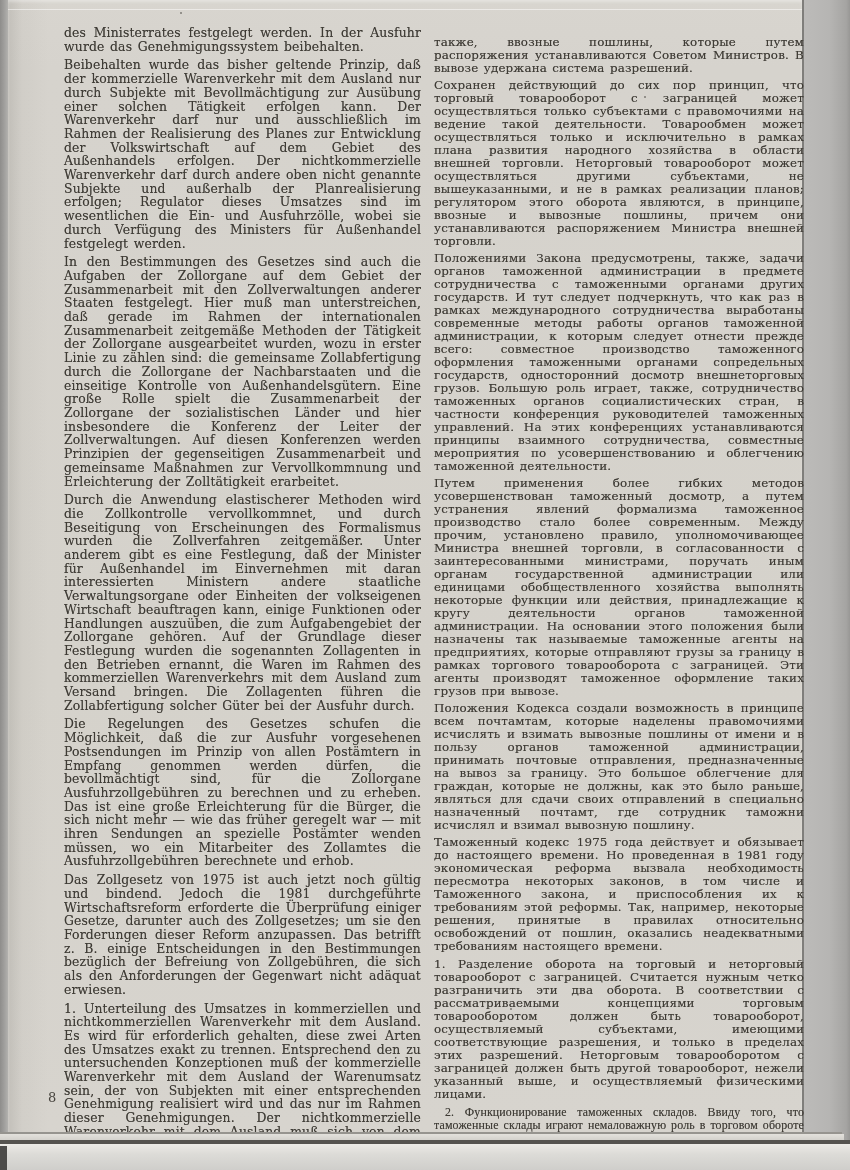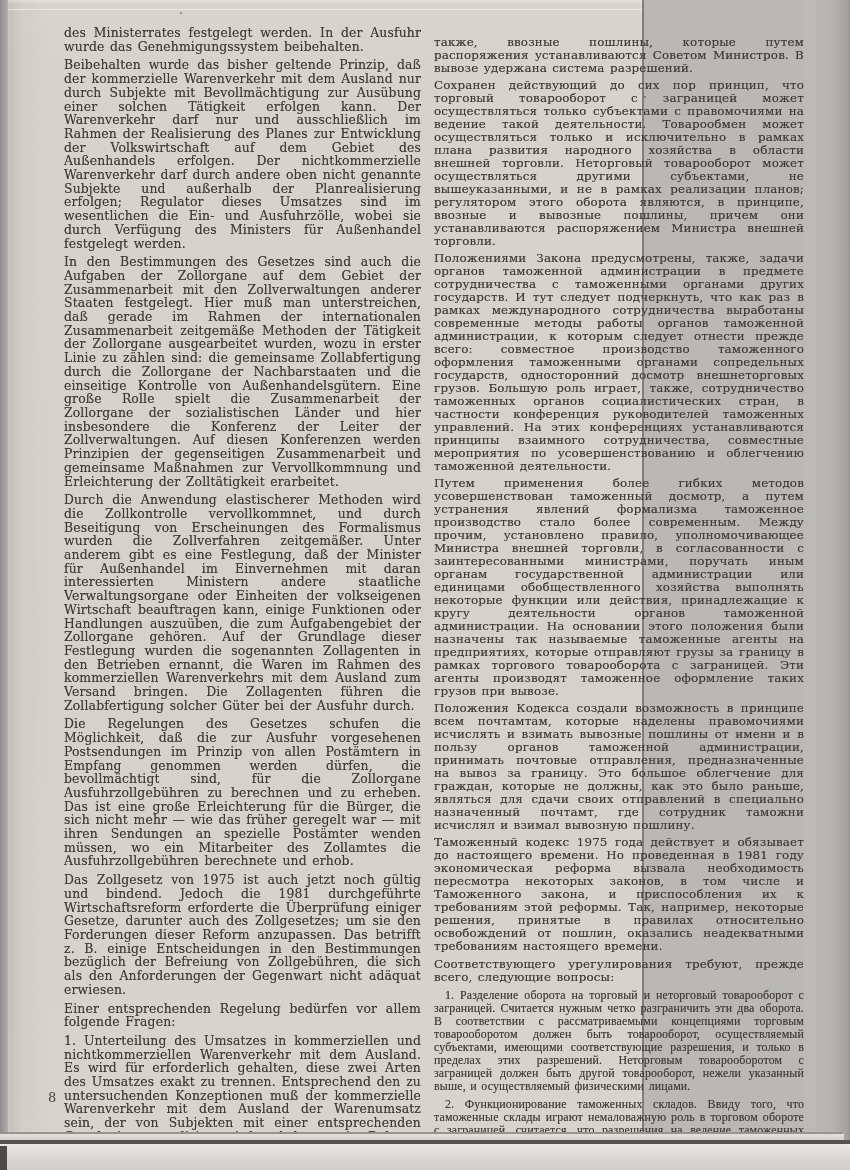--- a/index.html
+++ b/index.html
@@ -12,21 +12,21 @@
   .scene { position:absolute; inset:0; }
 
   
   .right-shade {
     position:absolute; left:804px; top:0; width:46px; height:1146px;
     background:linear-gradient(90deg,#bcbbb9 0%,#b6b5b3 55%,#a5a4a2 92%,#989795 100%);
   }
 
   
   .page {
-    position:absolute; left:8px; top:0; width:636px; height:1132px;
+    position:absolute; left:8px; top:0; width:796px; height:1132px;
     background:
       linear-gradient(90deg, rgba(120,118,112,0.22) 0%, rgba(120,118,112,0.06) 14px, rgba(0,0,0,0) 40px),
       linear-gradient(180deg, #d8d5cf 0%, #d6d3cd 6%, #d5d2cb 60%, #d7d4ce 100%);
     border-right:2px solid #7f7e7b;
     box-shadow:inset 0 2px 3px rgba(255,255,255,0.35);
   }
   .page::before { 
     content:""; position:absolute; left:0; top:9px; width:100%; height:1px;
     background:rgba(255,255,255,0.5);
   }
@@ -73,32 +73,30 @@
   <div class="right-shade"></div>
 
   <div class="page">
     <div class="col col-left" lang="de">
         <p>des Ministerrates festgelegt werden. In der Ausfuhr wurde das Genehmigungssystem beibehalten.</p>
         <p>Beibehalten wurde das bisher geltende Prinzip, daß der kommerzielle Warenverkehr mit dem Ausland nur durch Subjekte mit Bevollmächtigung zur Ausübung einer solchen Tätigkeit erfolgen kann. Der Warenverkehr darf nur und ausschließlich im Rahmen der Realisierung des Planes zur Entwicklung der Volkswirtschaft auf dem Gebiet des Außenhandels erfolgen. Der nichtkommerzielle Warenverkehr darf durch andere oben nicht genannte Subjekte und außerhalb der Planrealisierung erfolgen; Regulator dieses Umsatzes sind im wesentlichen die Ein- und Ausfuhrzölle, wobei sie durch Verfügung des Ministers für Außenhandel festgelegt werden.</p>
         <p>In den Bestimmungen des Gesetzes sind auch die Aufgaben der Zollorgane auf dem Gebiet der Zusammenarbeit mit den Zollverwaltungen anderer Staaten festgelegt. Hier muß man unterstreichen, daß gerade im Rahmen der internationalen Zusammenarbeit zeitgemäße Methoden der Tätigkeit der Zollorgane ausgearbeitet wurden, wozu in erster Linie zu zählen sind: die gemeinsame Zollabfertigung durch die Zollorgane der Nachbarstaaten und die einseitige Kontrolle von Außenhandelsgütern. Eine große Rolle spielt die Zusammenarbeit der Zollorgane der sozialistischen Länder und hier insbesondere die Konferenz der Leiter der Zollverwaltungen. Auf diesen Konferenzen werden Prinzipien der gegenseitigen Zusammenarbeit und gemeinsame Maßnahmen zur Vervollkommnung und Erleichterung der Zolltätigkeit erarbeitet.</p>
         <p>Durch die Anwendung elastischerer Methoden wird die Zollkontrolle vervollkommnet, und durch Beseitigung von Erscheinungen des Formalismus wurden die Zollverfahren zeitgemäßer. Unter anderem gibt es eine Festlegung, daß der Minister für Außenhandel im Einvernehmen mit daran interessierten Ministern andere staatliche Verwaltungsorgane oder Einheiten der volkseigenen Wirtschaft beauftragen kann, einige Funktionen oder Handlungen auszuüben, die zum Aufgabengebiet der Zollorgane gehören. Auf der Grundlage dieser Festlegung wurden die sogenannten Zollagenten in den Betrieben ernannt, die Waren im Rahmen des kommerziellen Warenverkehrs mit dem Ausland zum Versand bringen. Die Zollagenten führen die Zollabfertigung solcher Güter bei der Ausfuhr durch.</p>
         <p>Die Regelungen des Gesetzes schufen die Möglichkeit, daß die zur Ausfuhr vorgesehenen Postsendungen im Prinzip von allen Postämtern in Empfang genommen werden dürfen, die bevollmächtigt sind, für die Zollorgane Ausfuhrzollgebühren zu berechnen und zu erheben. Das ist eine große Erleichterung für die Bürger, die sich nicht mehr — wie das früher geregelt war — mit ihren Sendungen an spezielle Postämter wenden müssen, wo ein Mitarbeiter des Zollamtes die Ausfuhrzollgebühren berechnete und erhob.</p>
         <p>Das Zollgesetz von 1975 ist auch jetzt noch gültig und bindend. Jedoch die 1981 durchgeführte Wirtschaftsreform erforderte die Überprüfung einiger Gesetze, darunter auch des Zollgesetzes; um sie den Forderungen dieser Reform anzupassen. Das betrifft z. B. einige Entscheidungen in den Bestimmungen bezüglich der Befreiung von Zollgebühren, die sich als den Anforderungen der Gegenwart nicht adäquat erwiesen.</p>
-        <p>Einer entsprechenden Regelung bedürfen vor allem folgende Fragen:</p>
         <p>1. Unterteilung des Umsatzes in kommerziellen und nichtkommerziellen Warenverkehr mit dem Ausland. Es wird für erforderlich gehalten, diese zwei Arten des Umsatzes exakt zu trennen. Entsprechend den zu untersuchenden Konzeptionen muß der kommerzielle Warenverkehr mit dem Ausland der Warenumsatz sein, der von Subjekten mit einer entsprechenden Genehmigung realisiert wird und das nur im Rahmen dieser Genehmigungen. Der nichtkommerzielle Warenverkehr mit dem Ausland muß sich von dem obengenannten Warenumsatz unterscheiden und durch natürliche Personen durchgeführt werden.</p>
       </div>
 
     <div class="col col-right" lang="ru">
         <p>также, ввозные пошлины, которые путем распоряжения устанавливаются Советом Министров. В вывозе удержана система разрешений.</p>
         <p>Сохранен действующий до сих пор принцип, что торговый товарооборот с заграницей может осуществляться только субъектами с правомочиями на ведение такой деятельности. Товарообмен может осуществляться только и исключительно в рамках плана развития народного хозяйства в области внешней торговли. Неторговый товарооборот может осуществляться другими субъектами, не вышеуказанными, и не в рамках реализации планов; регулятором этого оборота являются, в принципе, ввозные и вывозные пошлины, причем они устанавливаются распоряжением Министра внешней торговли.</p>
         <p>Положениями Закона предусмотрены, также, задачи органов таможенной администрации в предмете сотрудничества с таможенными органами других государств. И тут следует подчеркнуть, что как раз в рамках международного сотрудничества выработаны современные методы работы органов таможенной администрации, к которым следует отнести прежде всего: совместное производство таможенного оформления таможенными органами сопредельных государств, односторонний досмотр внешнеторговых грузов. Большую роль играет, также, сотрудничество таможенных органов социалистических стран, в частности конференция руководителей таможенных управлений. На этих конференциях устанавливаются принципы взаимного сотрудничества, совместные мероприятия по усовершенствованию и облегчению таможенной деятельности.</p>
         <p>Путем применения более гибких методов усовершенствован таможенный досмотр, а путем устранения явлений формализма таможенное производство стало более современным. Между прочим, установлено правило, уполномочивающее Министра внешней торговли, в согласованности с заинтересованными министрами, поручать иным органам государственной администрации или единицами обобществленного хозяйства выполнять некоторые функции или действия, принадлежащие к кругу деятельности органов таможенной администрации. На основании этого положения были назначены так называемые таможенные агенты на предприятиях, которые отправляют грузы за границу в рамках торгового товарооборота с заграницей. Эти агенты производят таможенное оформление таких грузов при вывозе.</p>
         <p>Положения Кодекса создали возможность в принципе всем почтамтам, которые наделены правомочиями исчислять и взимать вывозные пошлины от имени и в пользу органов таможенной администрации, принимать почтовые отправления, предназначенные на вывоз за границу. Это большое облегчение для граждан, которые не должны, как это было раньше, являться для сдачи своих отправлений в специально назначенный почтамт, где сотрудник таможни исчислял и взимал вывозную пошлину.</p>
         <p>Таможенный кодекс 1975 года действует и обязывает до настоящего времени. Но проведенная в 1981 году экономическая реформа вызвала необходимость пересмотра некоторых законов, в том числе и Таможенного закона, и приспособления их к требованиям этой реформы. Так, например, некоторые решения, принятые в правилах относительно освобождений от пошлин, оказались неадекватными требованиям настоящего времени.</p>
-        <p>Соответствующего урегулирования требуют, прежде всего, следующие вопросы:</p>
         <p>1. Разделение оборота на торговый и неторговый товарооборот с заграницей. Считается нужным четко разграничить эти два оборота. В соответствии с рассматриваемыми концепциями торговым товарооборотом должен быть товарооборот, осуществляемый субъектами, имеющими соответствующие разрешения, и только в пределах этих разрешений. Неторговым товарооборотом с заграницей должен быть другой товарооборот, нежели указанный выше, и осуществляемый физическими лицами.</p>
         <p>2. Функционирование таможенных складов. Ввиду того, что таможенные склады играют немаловажную роль в торговом обороте с заграницей, считается, что разрешения на ведение таможенных складов должен выдавать Министр внешней торговли.</p>
       </div>
 
     <div class="page-number">8</div>
 
     <div class="speck" style="left:172px; top:12px; width:2px; height:2px;"></div>
     <div class="speck" style="left:636px; top:96px; width:2px; height:2px;"></div>
     <div class="speck" style="left:84px; top:332px; width:2px; height:3px;"></div>
     <div class="speck" style="left:702px; top:562px; width:2px; height:2px;"></div>

